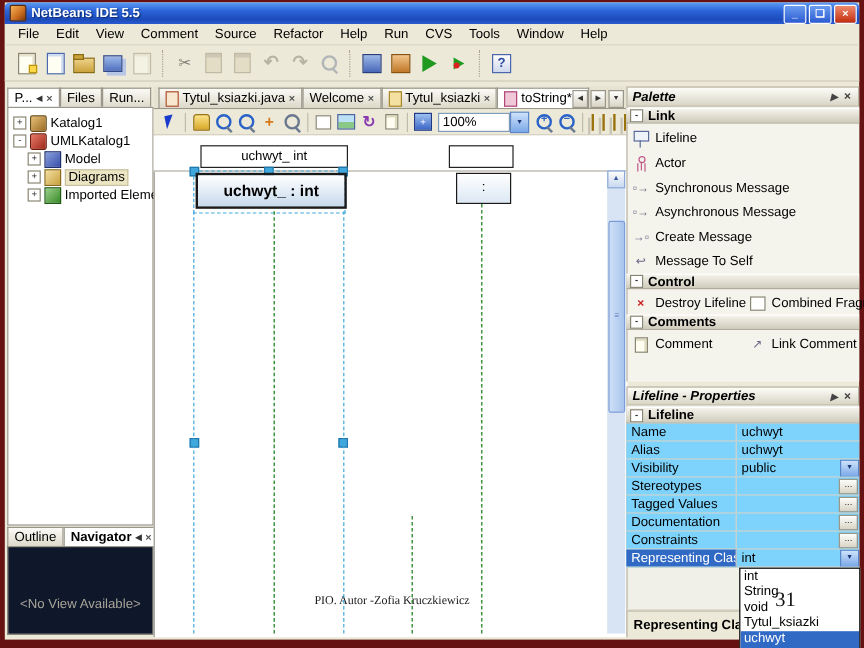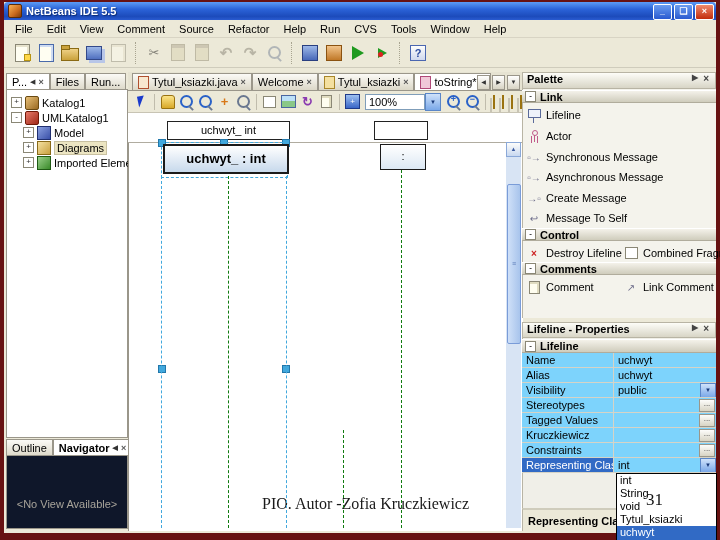--- a/index.html
+++ b/index.html
@@ -37,21 +37,21 @@
   .mag::after{content:"";position:absolute;width:2px;height:6px;background:#6a7890;left:8px;top:8px;transform:rotate(-45deg);}
   .mag.blue{border-color:#2a62c8;}
   .mag .pm{position:absolute;left:0;top:-3px;width:9px;text-align:center;font-size:9px;font-weight:bold;color:#2a62c8;}
   .ic-run{width:0;height:0;border-left:12px solid #1f9a1f;border-top:7px solid transparent;border-bottom:7px solid transparent;}
   .ic-run.small{border-left-width:9px;border-top-width:5px;border-bottom-width:5px;position:relative;}
   .reddot{width:5px;height:5px;background:#d22;border-radius:50%;position:absolute;margin:4px 0 0 -4px;}
   .ic-build{width:14px;height:14px;background:linear-gradient(#9db8e8,#4868b8);border:1px solid #2a3f80;}
   .ic-clean{width:14px;height:14px;background:linear-gradient(#f2c48a,#c07828);border:1px solid #8a5210;}
   .ic-help{width:14px;height:14px;background:linear-gradient(#fdfdfb,#cfd8ee);border:1px solid #4a66b0;color:#2a4aa0;font-weight:bold;font-size:11px;text-align:center;line-height:14px;}
   
-  .panel-hdr{background:linear-gradient(#fdfdf8,#d8d5c6);border:1px solid #b8b4a4;display:flex;align-items:flex-start;padding:0 4px;box-sizing:border-box;font-weight:bold;}
+  .panel-hdr{background:linear-gradient(#fdfdf8,#d8d5c6);border:1px solid #b8b4a4;display:flex;align-items:center;padding:0 4px;box-sizing:border-box;font-weight:bold;font-style:italic;}
   .hdr-btn{margin-left:auto;font-size:8px;color:#444;padding:0 3px;}
   .hdr-x{font-size:10px;color:#444;padding:0 2px;font-weight:bold;}
   .sechdr{background:linear-gradient(#f4f2ea,#cfccbc);border-top:1px solid #fff;border-bottom:1px solid #b0ac9c;display:flex;align-items:center;gap:4px;padding:0 3px;box-sizing:border-box;font-weight:bold;}
   .expbox{width:9px;height:9px;border:1px solid #8a8775;background:#fff;font-size:8px;line-height:8px;text-align:center;color:#333;flex:none;}
   
   .tab{display:inline-flex;align-items:center;gap:3px;border:1px solid #9a968a;border-bottom:none;
        background:linear-gradient(#fbfaf6,#dcd8c8);padding:1px 5px;height:14px;white-space:nowrap;}
   .tab.sel{background:#fff;}
   .tab .x{color:#555;font-size:9px;font-weight:bold;}
   .tab .chev{font-size:7px;color:#333;}
@@ -93,21 +93,21 @@
   #canvas{left:128px;top:113px;width:394px;height:418px;background:#fff;border-left:1px solid #9a968a;overflow:hidden;}
   #hdrstrip{left:128px;top:113px;width:394px;height:29px;background:#fff;border-bottom:1px solid #b0aca0;}
   .namebox{position:absolute;border:1px solid #222;background:#fff;text-align:center;line-height:16px;}
   .vline{position:absolute;width:0;}
   .vline.green{border-left:1px dashed #0f7a0f;}
   .vline.bluesel{border-left:1px dashed #41a8dd;}
   .handle{position:absolute;width:6px;height:6px;background:#41a8dd;border:1px solid #2277aa;}
   #lifeline1{border:2px solid #1a1a1a;background:linear-gradient(180deg,#ffffff,#c7d9ec);
              font-weight:bold;font-size:13px;text-align:center;line-height:26px;}
   #lifeline2{border:1px solid #1a1a1a;background:linear-gradient(180deg,#ffffff,#dce8f4);text-align:center;line-height:22px;font-size:11px;}
-  #caption{font-family:"Liberation Serif",serif;font-size:16px;color:#1a1a1a;white-space:nowrap;z-index:2;}
+  #caption{font-family:"Liberation Serif",serif;font-size:10px;color:#1a1a1a;white-space:nowrap;z-index:2;}
   
   .sb-track{background:#d8e4f4;}
   .sb-btn{background:linear-gradient(#fdfdfb,#c8d8f0);border:1px solid #8aa8d8;color:#3a5aa0;font-size:6px;text-align:center;line-height:13px;}
   .sb-thumb{background:linear-gradient(90deg,#cfe0f8,#a8c4ec);border:1px solid #7a9cd8;border-radius:2px;color:#5a7cb8;font-size:7px;text-align:center;}
   
   #palette-body{left:522px;top:89px;width:194px;height:229px;background:#f4f3ec;border-left:1px solid #b8b4a4;box-sizing:border-box;}
   .pitem{display:flex;align-items:center;gap:5px;padding-left:5px;white-space:nowrap;}
   .picon{width:14px;height:13px;flex:none;display:flex;align-items:center;justify-content:center;color:#6a6a88;font-size:10px;}
   .pic-life{width:11px;height:7px;border:1px solid #5a6a9a;background:#eef2fa;position:relative;margin-top:-4px;}
   .pic-life::after{content:"";position:absolute;left:4px;top:7px;width:1px;height:6px;background:#5a6a9a;}
@@ -476,21 +476,21 @@
         <span class="ellip">...</span>
       </span>
   </div>
   <div class="prow" style="top:413px;">
     <span class="plabel">Tagged Values</span>
     <span class="pval">
         <span class="ellip">...</span>
       </span>
   </div>
   <div class="prow" style="top:428px;">
-    <span class="plabel">Kruczkiewicz</span>
+    <span class="plabel">Documentation</span>
     <span class="pval">
         <span class="ellip">...</span>
       </span>
   </div>
   <div class="prow" style="top:443px;">
     <span class="plabel">Constraints</span>
     <span class="pval">
         <span class="ellip">...</span>
       </span>
   </div>

